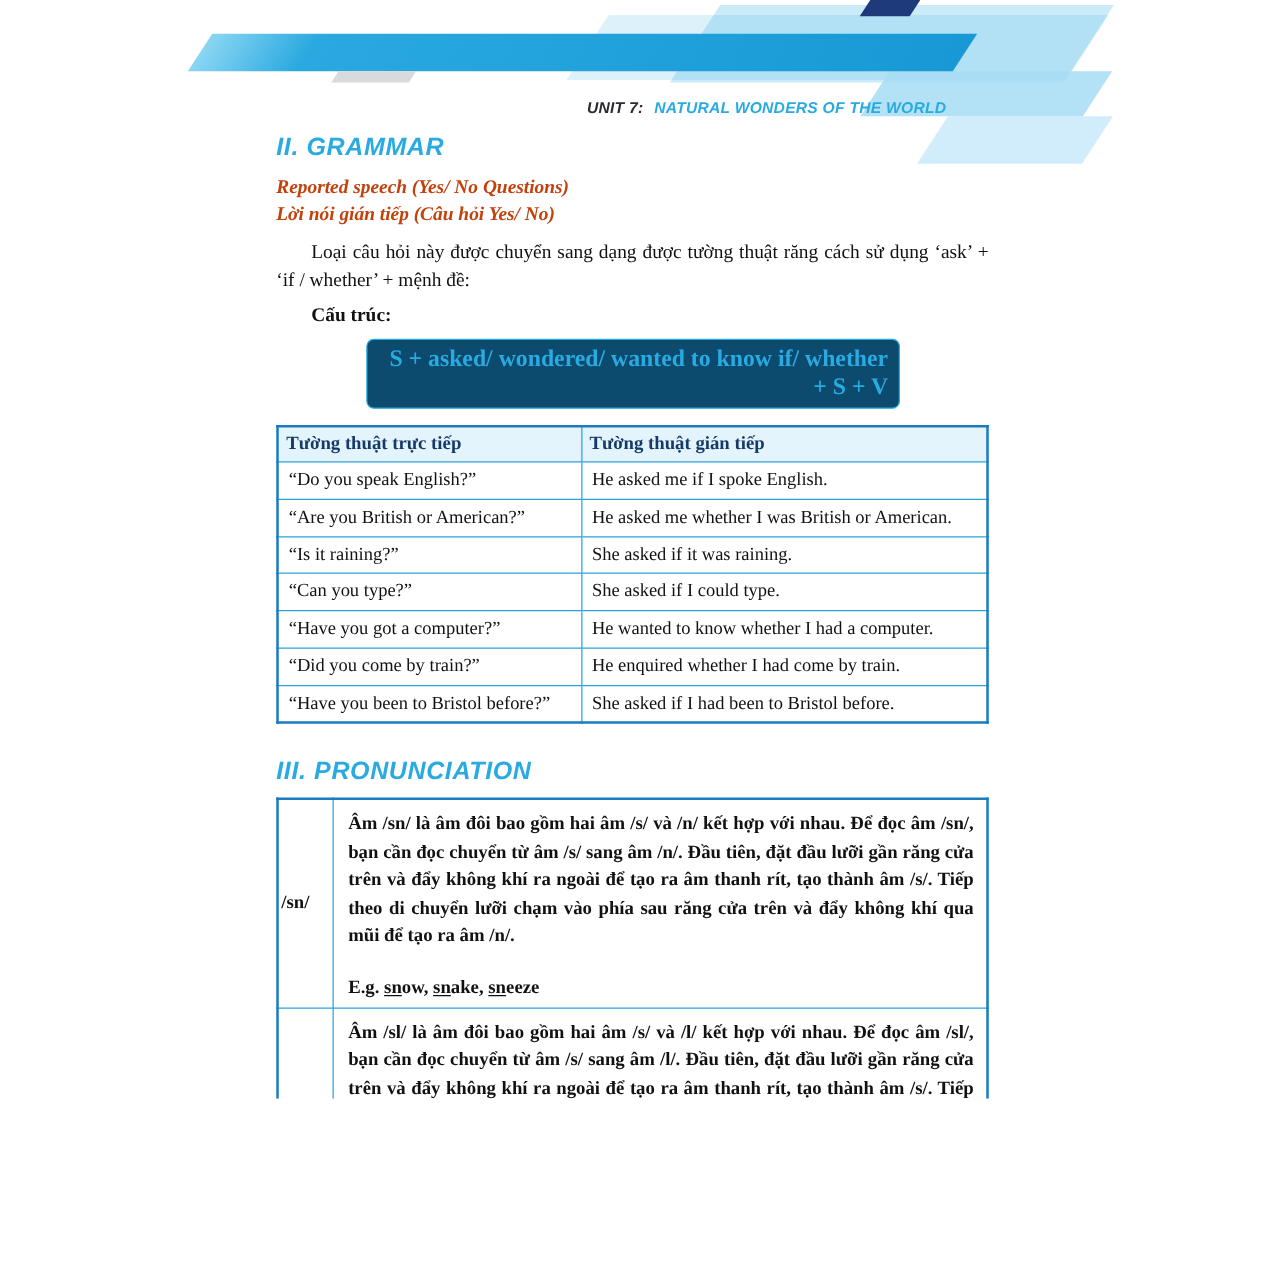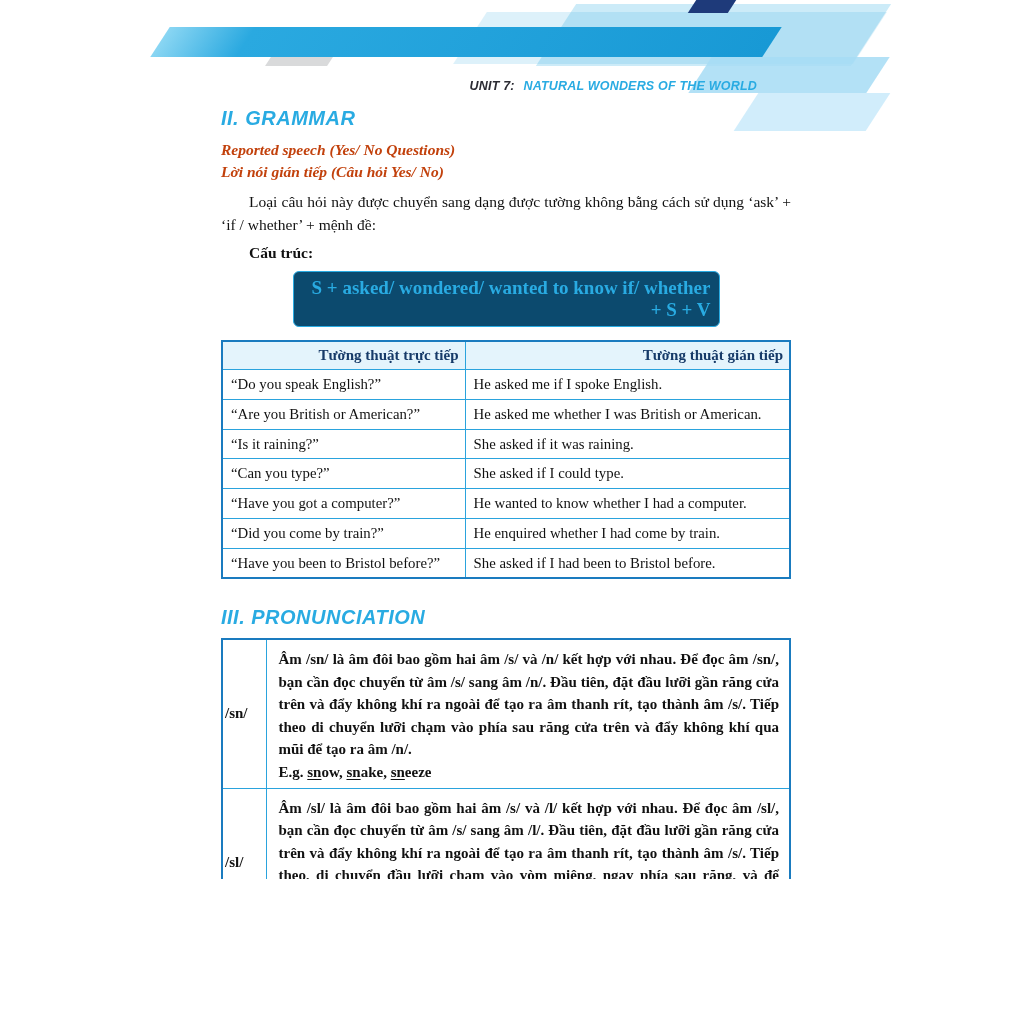--- a/index.html
+++ b/index.html
@@ -54,39 +54,39 @@
     padding:5px 8px; text-align:right;
     color:#29abe2; font-weight:bold; font-size:19px;
     background:#0c4a6e;
   }
 
   
   table { border-collapse:collapse; width:100%; }
   .grammar-table { border:2px solid #1a7bbf; font-size:14.8px; }
   .grammar-table th {
     background:#e4f4fc; color:#163a68; font-weight:bold;
-    border:1px solid #2aa3dd; padding:5px 6px; font-size:15px; text-align:right;
+    border:1px solid #2aa3dd; padding:5px 6px; font-size:15px; text-align:left;
   }
   .grammar-table td {
     border:1px solid #2aa3dd; padding:4px 8px; line-height:1.4; background:#fff;
   }
   .grammar-table .col-direct { width:243px; }
 
   
   .pron-heading { margin-top:27px; }
   .pron-table { border:2px solid #1a7bbf; font-size:15px; }
   .pron-table td { border:1px solid #2aa3dd; }
   .pron-table .symbol {
     width:44px; font-weight:bold; padding:4px 2px;
   }
   .pron-table .desc-cell { padding:8px 10px 7px 12px; }
   .pron-table .desc {
     text-align:justify; font-weight:bold; line-height:1.5;
   }
-  .pron-table .eg { margin-top:3px; font-weight:bold; }
+  .pron-table .eg { margin-top:21px; font-weight:bold; }
   .pron-table .eg u { text-underline-offset:2px; }
 
   
   .footer { position:absolute; top:948px; left:0; width:1017px; height:24px; }
   .footer .brand {
     position:absolute; right:257px; top:2px;
     font-family:"Liberation Sans", sans-serif; font-weight:bold;
     color:#29abe2; font-size:14px; white-space:nowrap;
   }
   .footer .page-pill {
@@ -115,21 +115,21 @@
     <span class="unit-label">UNIT 7:</span>
     <span class="unit-title">NATURAL WONDERS OF THE WORLD</span>
   </div>
 
   <div class="content">
 
     <div class="section-heading">II. GRAMMAR</div>
     <div class="subheading">Reported speech (Yes/ No Questions)</div>
     <div class="subheading">Lời nói gián tiếp (Câu hỏi Yes/ No)</div>
 
-    <p class="intro">Loại câu hỏi này được chuyển sang dạng được tường không bằng cách sử dụng ‘ask’ + ‘if / whether’ + mệnh đề:</p>
+    <p class="intro">Loại câu hỏi này được chuyển sang dạng được tường thuật răng cách sử dụng ‘ask’ + ‘if / whether’ + mệnh đề:</p>
 
     <div class="structure-label">Cấu trúc:</div>
 
     <div class="formula-box">
       <span>S + asked/ wondered/ wanted to know if/ whether + S + V</span>
     </div>
 
     <table class="grammar-table">
       <thead>
         <tr>

